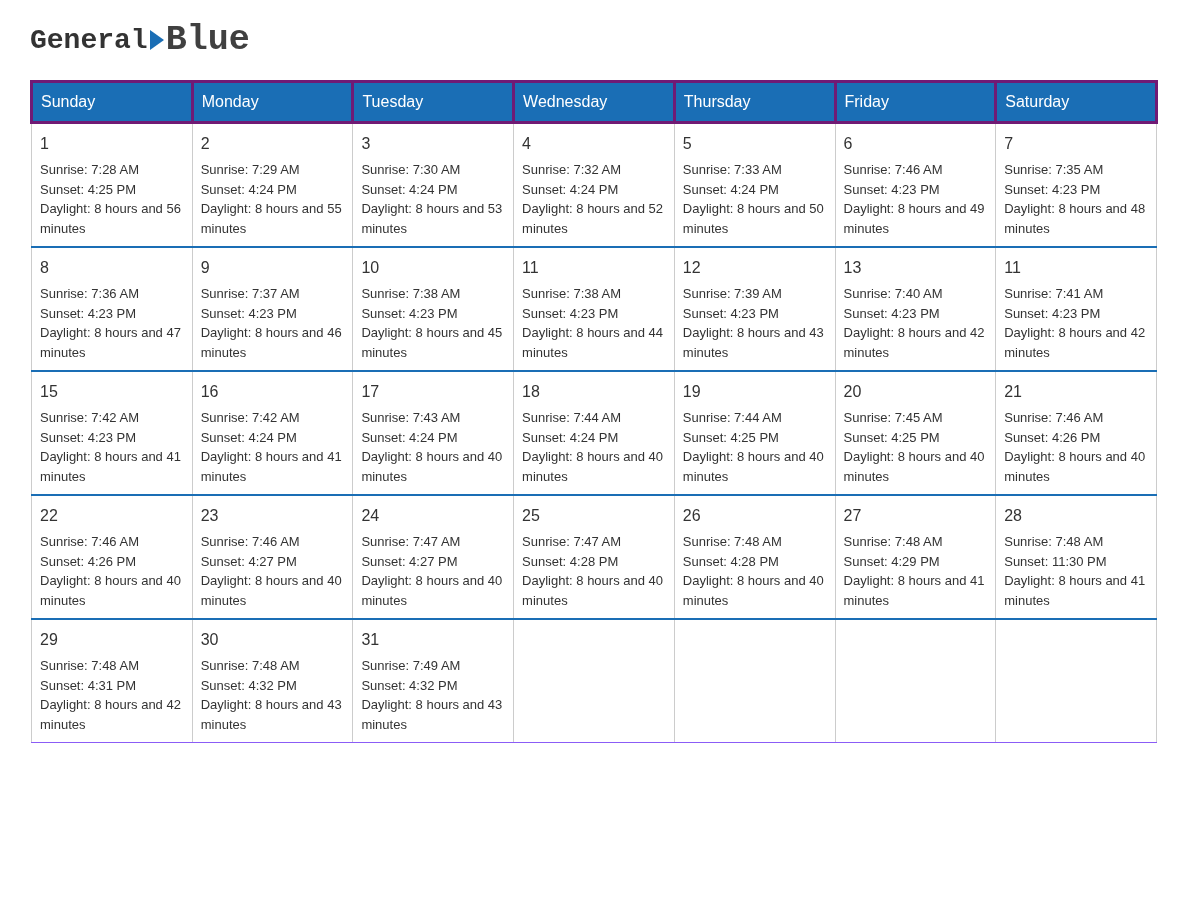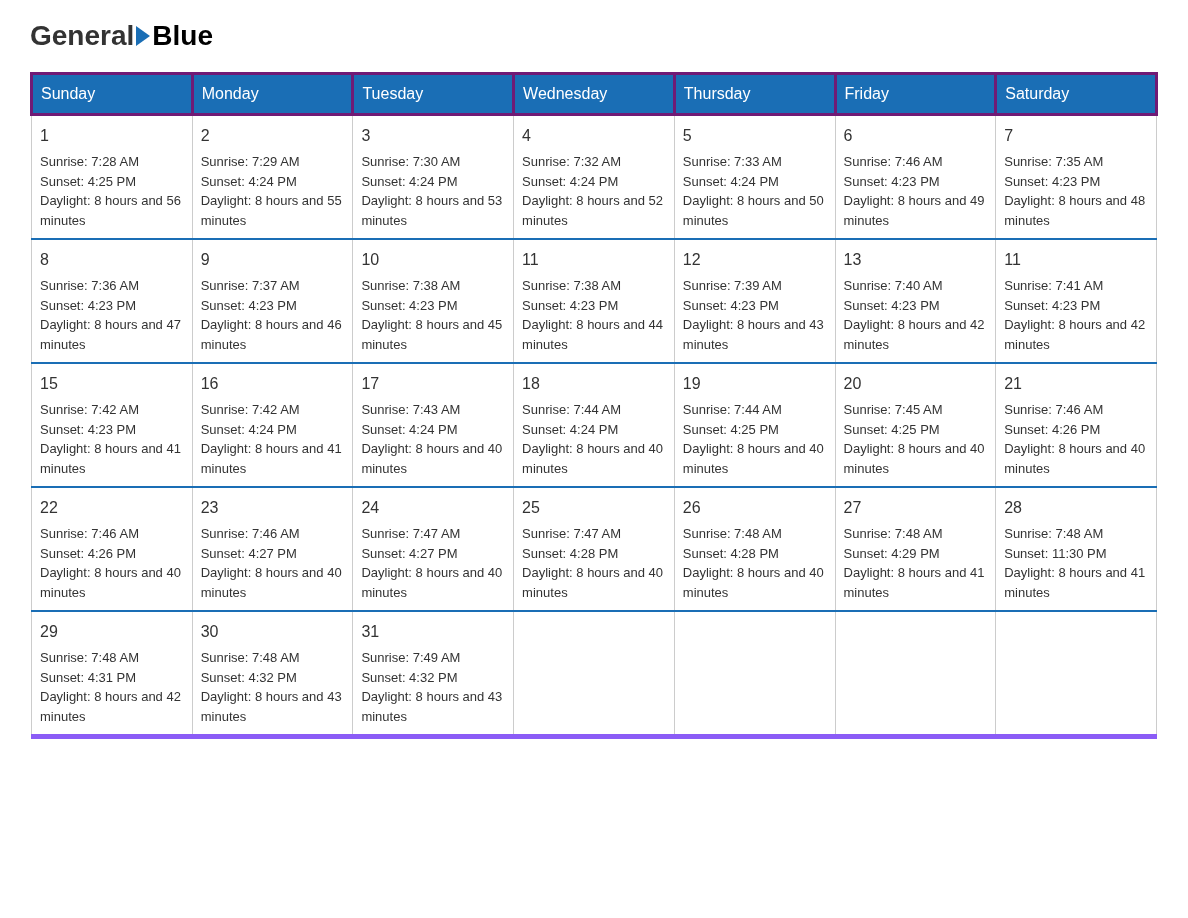--- a/index.html
+++ b/index.html
@@ -13,38 +13,39 @@
     .header {
       display: flex;
       justify-content: space-between;
       align-items: flex-start;
       margin-bottom: 20px;
     }
     .logo {
       display: flex;
       flex-direction: column;
       align-items: flex-start;
+      font-family: Liberation Mono, monospace;
     }
     .logo-text {
       display: flex;
       align-items: center;
       font-size: 28px;
       font-weight: bold;
       color: #333;
     }
     .logo-general { color: #333; }
     .logo-triangle {
       width: 0;
       height: 0;
       border-left: 14px solid #1a6eb5;
       border-top: 10px solid transparent;
       border-bottom: 10px solid transparent;
       margin: 0 2px;
     }
-    .logo-blue { color: #000000; font-size: 28px; font-weight: bold; }
+    .logo-blue { color: #404040; font-size: 35px; font-weight: bold; }
     .title-block {
       text-align: right;
     }
     .month-title {
       font-size: 52px;
       font-weight: normal;
       color: #222;
       line-height: 1.1;
     }
     .subtitle {
@@ -76,21 +77,21 @@
       color: #333;
       line-height: 1.5;
     }
     .calendar td .day-number {
       font-size: 16px;
       font-weight: normal;
       display: block;
       margin-bottom: 4px;
     }
     .calendar tbody tr:last-child td {
-      border-bottom: 5px solid #8b5cf6;
+      border-bottom: 1px solid #8b5cf6;
     }
     .calendar td.empty {
       background: #fff;
     }
     .top-border-row td {
       border-top: 2px solid #1a6eb5 !important;
     }
   </style>
 </head>
 <body>

